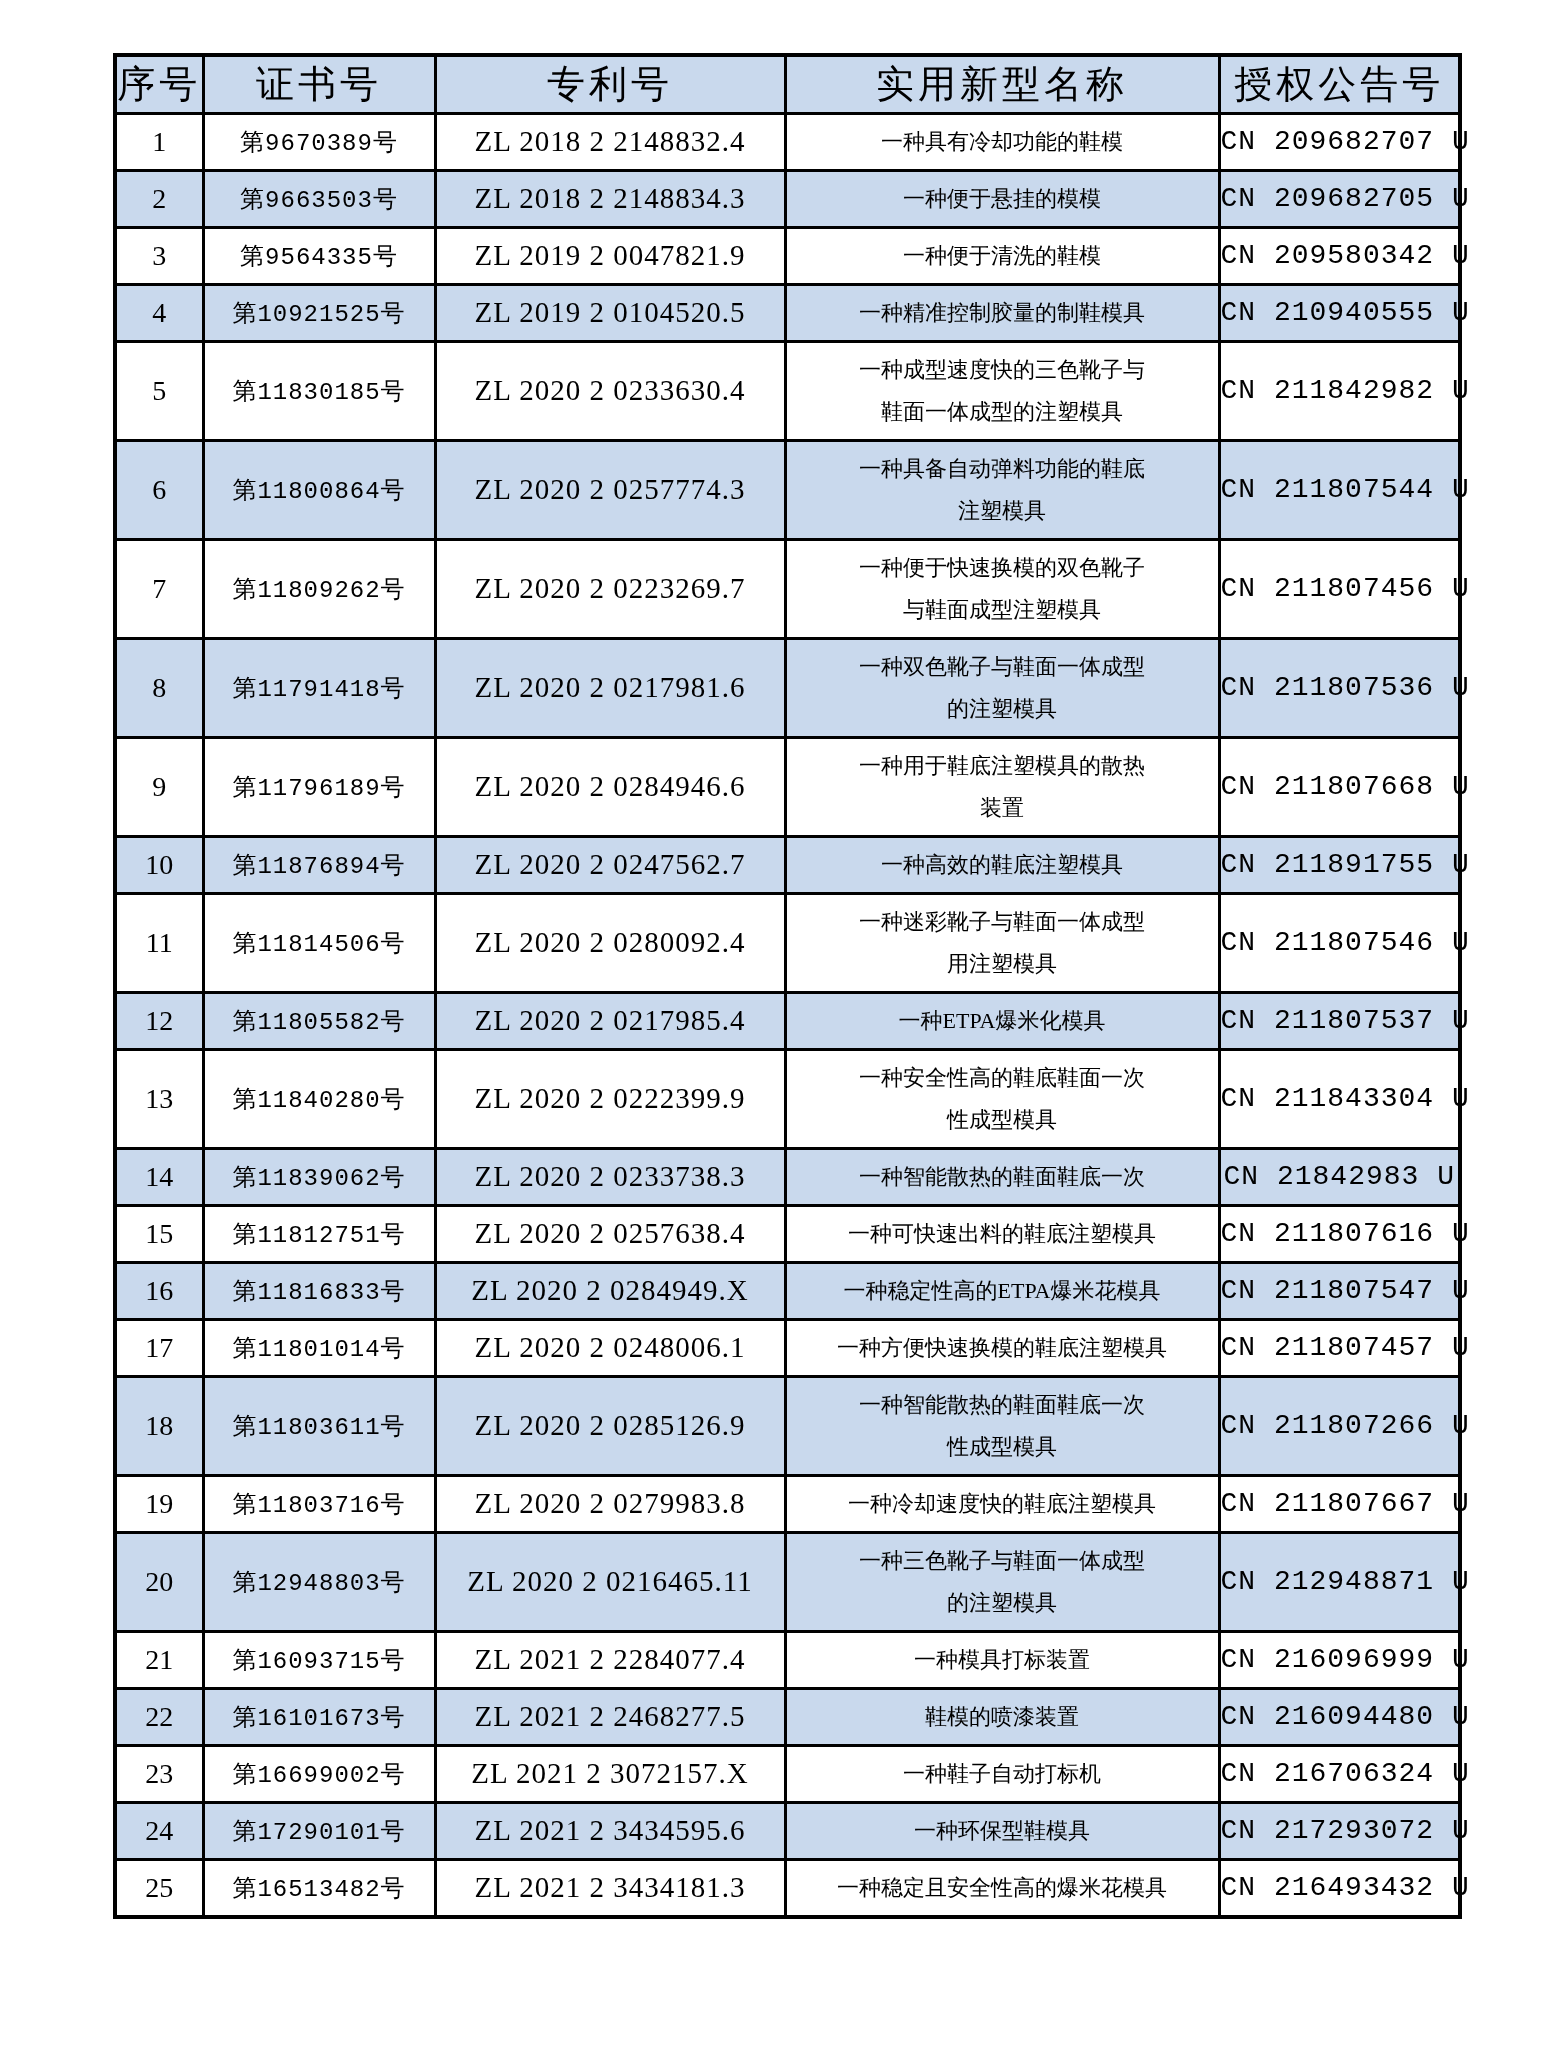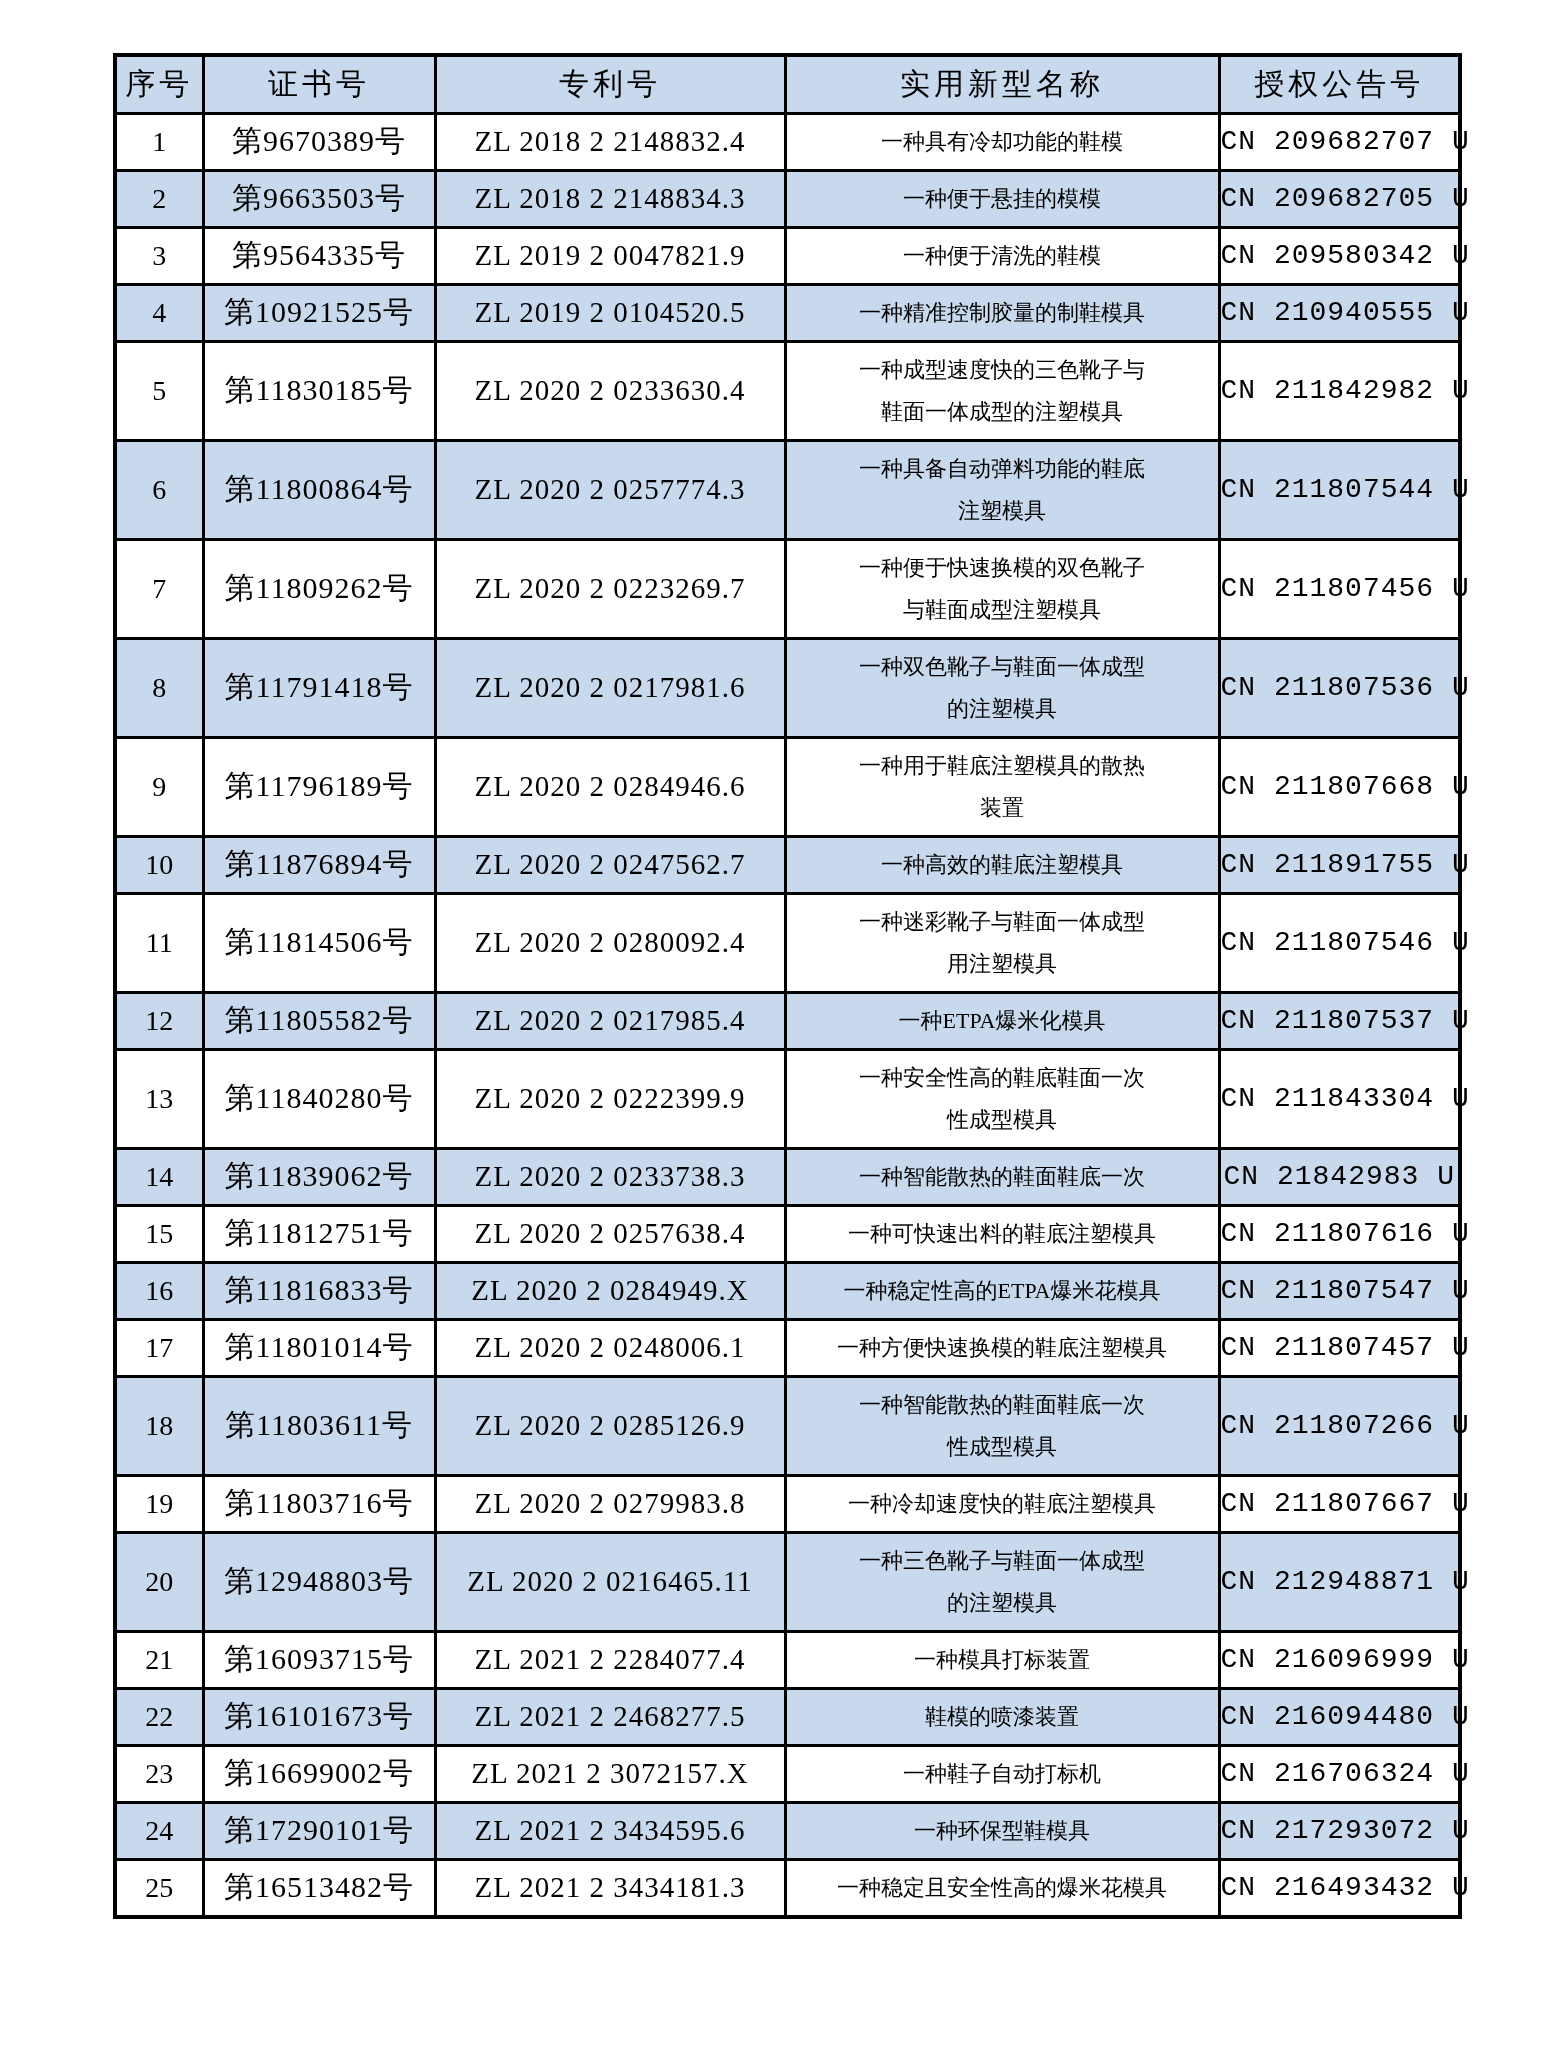--- a/index.html
+++ b/index.html
@@ -26,27 +26,27 @@
     text-align: center;
     vertical-align: middle;
     padding: 0;
     overflow: visible;
   }
   .patent-table thead tr { height: 58px; background: var(--row-blue, #c9d9ed); }
   .patent-table tbody tr { height: 56px; }
   .patent-table tbody tr.blue { background: var(--row-blue, #c9d9ed); }
   .patent-table tbody tr.white { background: var(--row-white, #ffffff); }
   .patent-table th {
-    font-size: 30px;
+    font-size: 38px;
     font-weight: normal;
     letter-spacing: 4px;
     white-space: nowrap;
   }
   td.c-no   { font-size: 28px; }
-  td.c-cert { font-size: 30px; letter-spacing: 1px; white-space: nowrap; }
+  td.c-cert { font-size: 24px; letter-spacing: 1px; white-space: nowrap; font-family: Liberation Mono, monospace; }
   td.c-patent { font-size: 29px; letter-spacing: 1px; white-space: nowrap; }
   td.c-name {
     font-size: 22px;
     line-height: 42px;
     padding: 6px 12px;
     white-space: pre;       
     margin-top: 40px;
   }
   td.c-pub  { font-size: 28px; letter-spacing: 1px; white-space: nowrap; font-family: Liberation Mono, monospace; }
 </style>

